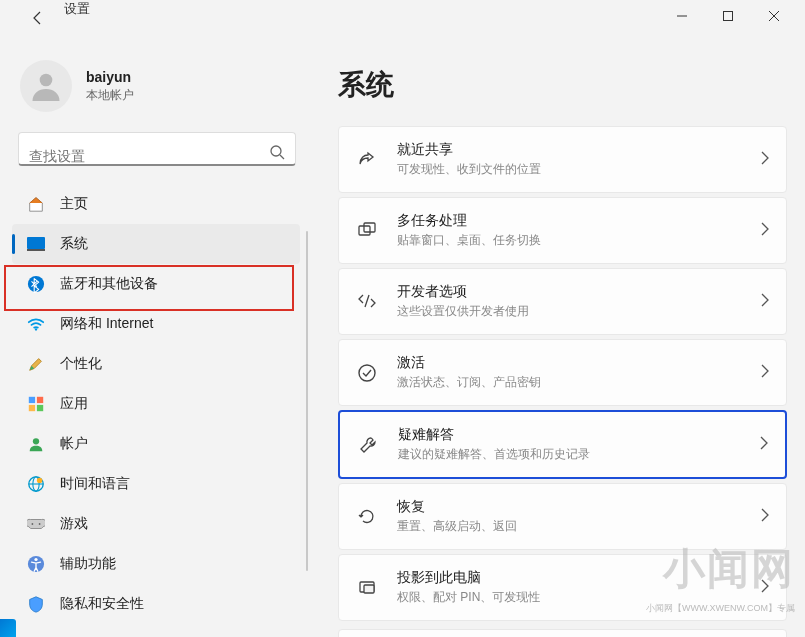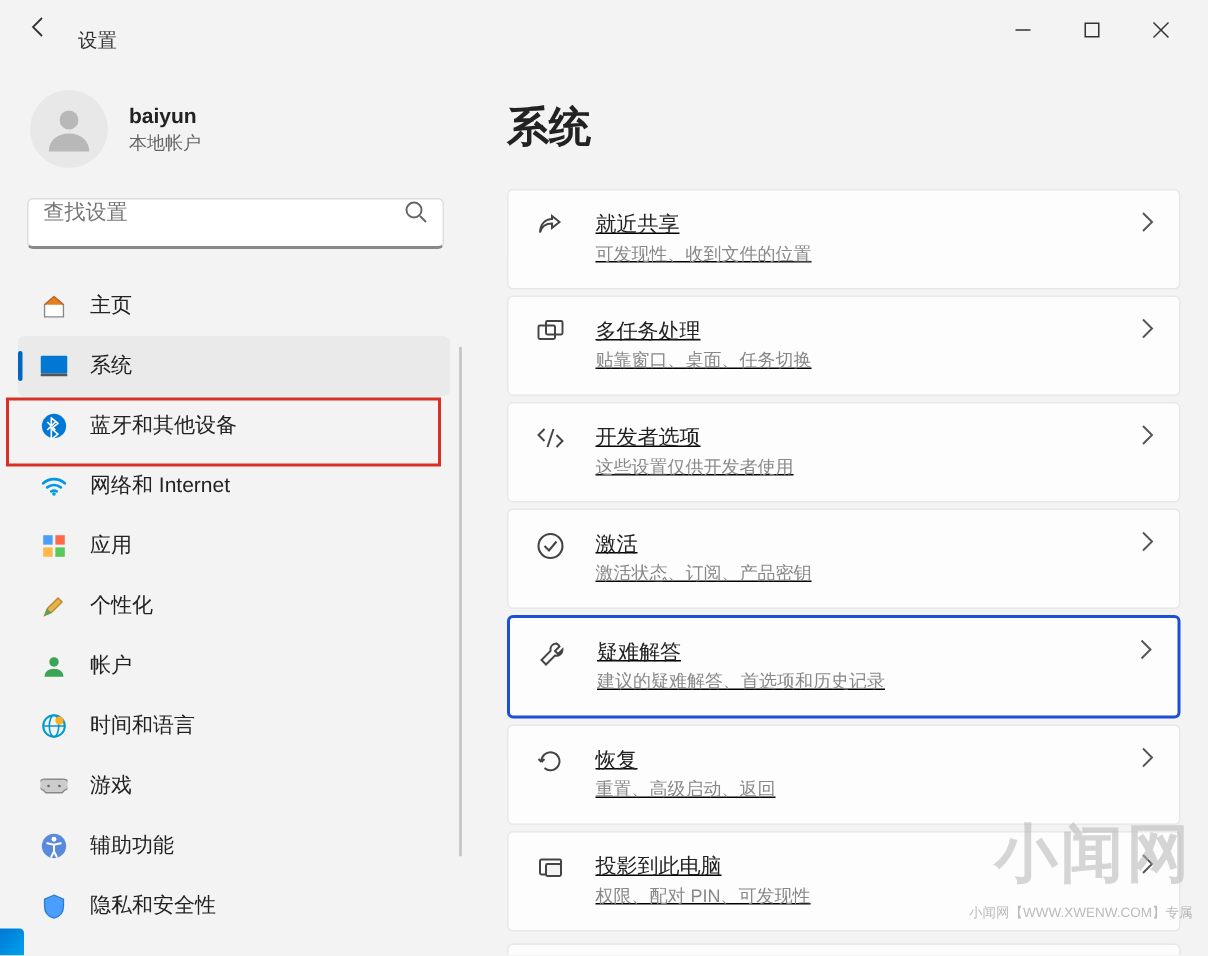--- a/index.html
+++ b/index.html
@@ -1,45 +1,45 @@
 <!DOCTYPE html>
 <html><head>
 <meta charset="utf-8">
 <style>
 * { margin: 0; padding: 0; box-sizing: border-box; font-family: "Segoe UI", "Microsoft YaHei", sans-serif; }
 body { background: #f3f3f3; width: 805px; height: 637px; overflow: hidden; position: relative; }
 .window { background: #f3f3f3; width: 100%; height: 100%; display: flex; flex-direction: column; }
-.titlebar { height: 36px; display: flex; align-items: flex-end; padding: 0 8px; }
+.titlebar { height: 36px; display: flex; align-items: flex-start; padding: 0 8px; margin-left: 12px; }
 .back-btn { width: 36px; height: 36px; display: flex; align-items: center; justify-content: center; cursor: pointer; }
 .title-text { font-size: 13px; color: #333; margin-left: 8px; }
 .win-controls { margin-left: auto; display: flex; }
 .win-btn { width: 46px; height: 32px; display: flex; align-items: center; justify-content: center; cursor: pointer; }
 .win-btn svg { stroke: #333; }
 .content { display: flex; flex: 1; overflow: hidden; }
 .sidebar { width: 308px; padding: 8px 0 8px 8px; display: flex; flex-direction: column; position: relative; }
 .user-block { display: flex; align-items: center; padding: 16px 12px 20px 12px; }
 .avatar { width: 52px; height: 52px; border-radius: 50%; background: #e8e8e8; display: flex; align-items: center; justify-content: center; margin-right: 14px; }
 .avatar svg { fill: #b8b8b8; }
 .user-info .username { font-size: 14px; font-weight: 600; color: #222; }
 .user-info .account-type { font-size: 12px; color: #666; margin-top: 2px; }
-.search-box { margin: 0 12px 18px 10px; position: relative; background: #fff; border: 1px solid #ddd; border-bottom: 2px solid #888; border-radius: 4px; display: flex; align-items: flex-start; height: 34px; }
+.search-box { margin: 0 12px 18px 10px; position: relative; background: #fff; border: 1px solid #ddd; border-bottom: 2px solid #888; border-radius: 4px; display: flex; align-items: flex-end; height: 34px; }
 .search-box input { border: none; outline: none; flex: 1; padding: 0 10px; font-size: 14px; background: transparent; color: #666; }
 .search-box .search-icon { padding: 0 10px; color: #666; }
 .nav { flex: 1; overflow: hidden; }
 .highlight-box-1 { position: absolute; border: 2px solid #d93025; pointer-events: none; }
 .nav-item { display: flex; align-items: center; height: 40px; padding: 0 14px; margin: 0 8px 0 4px; border-radius: 4px; cursor: pointer; position: relative; }
 .nav-item.selected { background: #eaeaea; }
 .nav-item.selected::before { content: ""; position: absolute; left: 0; top: 10px; bottom: 10px; width: 3px; background: #0067c0; border-radius: 2px; }
 .nav-icon { width: 20px; height: 20px; margin-right: 14px; display: flex; align-items: center; justify-content: center; }
 .nav-label { font-size: 14px; color: #222; }
 .sidebar-scroll { position: absolute; right: 0; top: 195px; width: 2px; height: 340px; background: #c8c8c8; border-radius: 2px; }
 .main { flex: 1; padding: 30px 18px 0 30px; overflow: hidden; position: relative; }
 .page-title { font-size: 28px; font-weight: 600; color: #222; margin-bottom: 22px; }
 .cards { display: flex; flex-direction: column; gap: 4px; }
-.card { background: #fdfdfd; border: 1px solid #e8e8e8; border-radius: 4px; display: flex; align-items: flex-start; padding: 14px 16px; cursor: pointer; text-decoration: underline; }
+.card { background: #fdfdfd; border: 1px solid #e8e8e8; border-radius: 4px; display: flex; align-items: center; padding: 14px 16px; cursor: pointer; }
 .card.troubleshoot-hl { border: 2px solid #1d4ed8; }
 .card-icon { width: 24px; display: flex; align-items: center; justify-content: center; margin-right: 18px; }
 .card-body { flex: 1; }
 .card-title { font-size: 14px; color: #222; }
 .card-sub { font-size: 12px; color: #888; margin-top: 2px; }
 .chevron { color: #666; }
 .watermark { position: absolute; right: 10px; bottom: 40px; color: rgba(180,180,180,0.55); font-size: 42px; font-weight: bold; pointer-events: none; letter-spacing: 2px; }
 .watermark-sub { position: absolute; right: 10px; bottom: 22px; color: rgba(160,160,160,0.7); font-size: 9px; pointer-events: none; }
 .taskbar-hint { position: absolute; left: 0; bottom: 0; width: 16px; height: 18px; background: linear-gradient(135deg,#0078d4,#00a2ed); border-top-right-radius: 3px; }
 .partial-card { background: #fdfdfd; border: 1px solid #e8e8e8; border-radius: 4px; display: flex; align-items: center; padding: 10px 16px 0 16px; height: 24px; overflow: hidden; margin-top:4px;}
@@ -133,36 +133,36 @@
               <svg width="18" height="18" viewBox="0 0 20 20">
                 <path d="M2 8a12 12 0 0116 0M5 11a8 8 0 0110 0M8 14a4 4 0 014 0" stroke="#0099e5" stroke-width="2" fill="none" stroke-linecap="round"></path>
                 <circle cx="10" cy="16" r="1.3" fill="#0099e5"></circle>
               </svg>
             </span>
           <span class="nav-label">网络和 Internet</span>
         </div>
         <div class="nav-item">
           <span class="nav-icon">
               <svg width="18" height="18" viewBox="0 0 20 20">
+                <path d="M3 17l2-5 8-8 3 3-8 8-5 2z" fill="#e8b34a" stroke="#b8882a"></path>
+                <path d="M3 17l2-5 3 3z" fill="#4a6"></path>
+              </svg>
+            </span>
+          <span class="nav-label">个性化</span>
+        </div>
+        <div class="nav-item">
+          <span class="nav-icon">
+              <svg width="18" height="18" viewBox="0 0 20 20">
                 <rect x="2" y="2" width="7" height="7" fill="#4a9eff"></rect>
                 <rect x="11" y="2" width="7" height="7" fill="#ff6b4a"></rect>
                 <rect x="2" y="11" width="7" height="7" fill="#ffb84a"></rect>
                 <rect x="11" y="11" width="7" height="7" fill="#5ac85a"></rect>
               </svg>
             </span>
           <span class="nav-label">应用</span>
-        </div>
-        <div class="nav-item">
-          <span class="nav-icon">
-              <svg width="18" height="18" viewBox="0 0 20 20">
-                <path d="M3 17l2-5 8-8 3 3-8 8-5 2z" fill="#e8b34a" stroke="#b8882a"></path>
-                <path d="M3 17l2-5 3 3z" fill="#4a6"></path>
-              </svg>
-            </span>
-          <span class="nav-label">个性化</span>
         </div>
         <div class="nav-item">
           <span class="nav-icon">
               <svg width="18" height="18" viewBox="0 0 20 20">
                 <circle cx="10" cy="7" r="3.5" fill="#3aa655"></circle>
                 <path d="M3 18c0-4 3-6 7-6s7 2 7 6z" fill="#3aa655"></path>
               </svg>
             </span>
           <span class="nav-label">帐户</span>
         </div>

